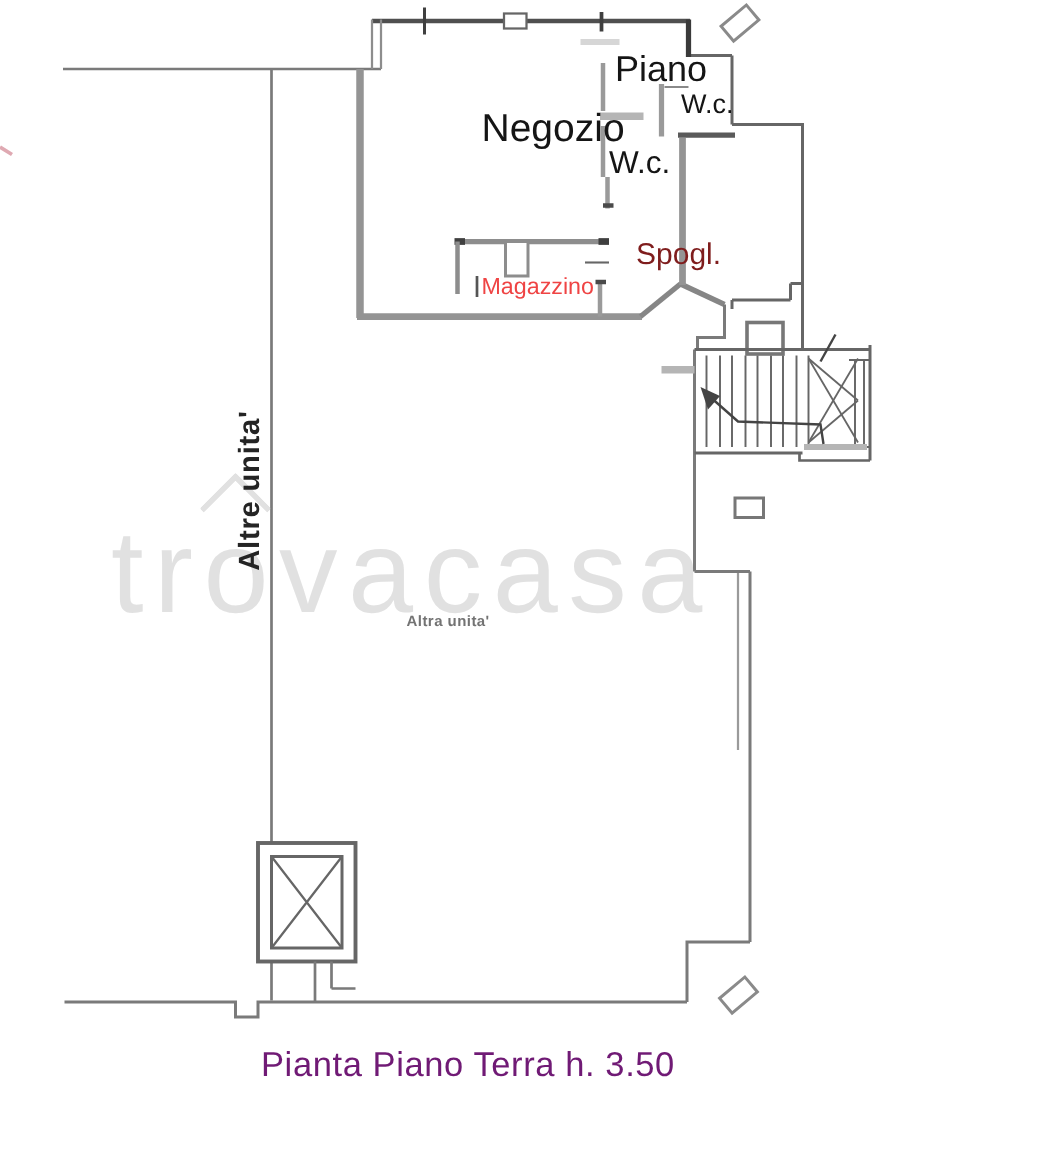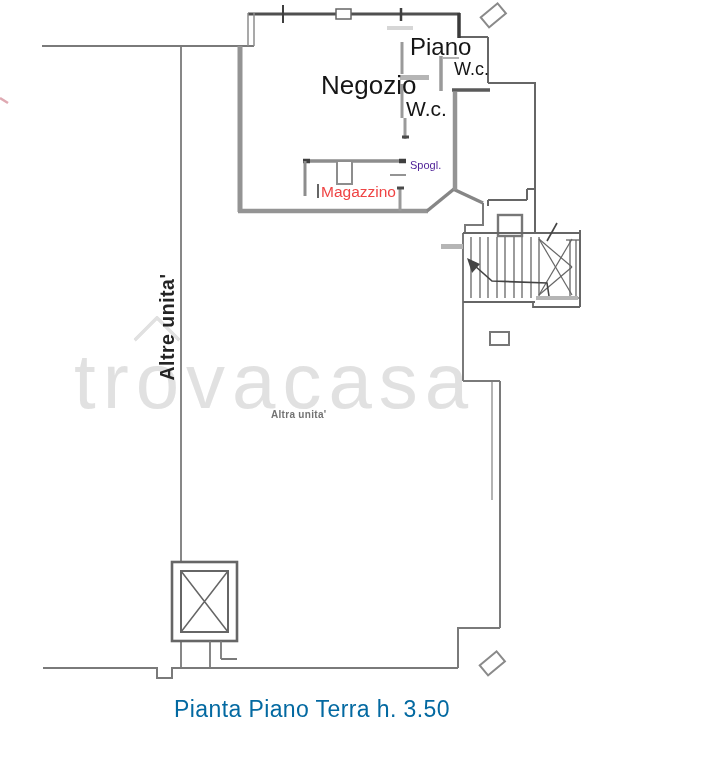--- a/index.html
+++ b/index.html
@@ -6,28 +6,28 @@
   #canvas{
     position:relative;width:709px;height:768px;background:#ffffff;overflow:hidden;
     font-family:"Liberation Sans","DejaVu Sans",sans-serif;
   }
   #linework{position:absolute;left:0;top:0;z-index:1;}
   .label{position:absolute;color:#151515;white-space:nowrap;z-index:3;}
   .lbl-negozio{left:281px;top:71px;font-size:26px;line-height:29px;margin-left:40px;}
   .lbl-anti{left:410px;top:33px;font-size:24px;}
   .lbl-wc-small{left:454px;top:59px;font-size:18px;}
   .lbl-wc-large{left:406px;top:97px;font-size:21px;}
-  .lbl-spogl{left:410px;top:159px;font-size:11px;color:#4c1d95;}
+  .lbl-spogl{left:424px;top:159px;font-size:20px;color:#7f1d1d;}
   .lbl-magazzino{left:321px;top:183px;font-size:15.5px;color:#ef4444;}
   .lbl-altra-unita{left:271px;top:409px;font-size:10px;color:#737373;font-weight:bold;letter-spacing:.3px;}
   .lbl-altre-unita{
     left:167px;top:327px;font-size:19.5px;color:#242424;font-weight:bold;letter-spacing:.5px;
     transform:translate(-50%,-50%) rotate(-90deg);transform-origin:center center;
   }
-  .lbl-caption{left:174px;top:696px;font-size:23px;color:#0369a1;letter-spacing:.4px;}
+  .lbl-caption{left:174px;top:696px;font-size:23px;color:#701a75;letter-spacing:.4px;}
   
   .agency{left:204px;top:341px;font-size:31px;color:#141414;z-index:4;letter-spacing:.2px;}
   
   .portal{
     position:absolute;left:74px;top:336px;z-index:2;font-size:78px;font-weight:normal;
     letter-spacing:7px;opacity:.5;white-space:nowrap;
   }
   .portal .wm-o{position:relative;display:inline-block;}
   .portal .roof{
     position:absolute;left:50%;top:-14px;width:30px;height:30px;margin-left:-21px;

